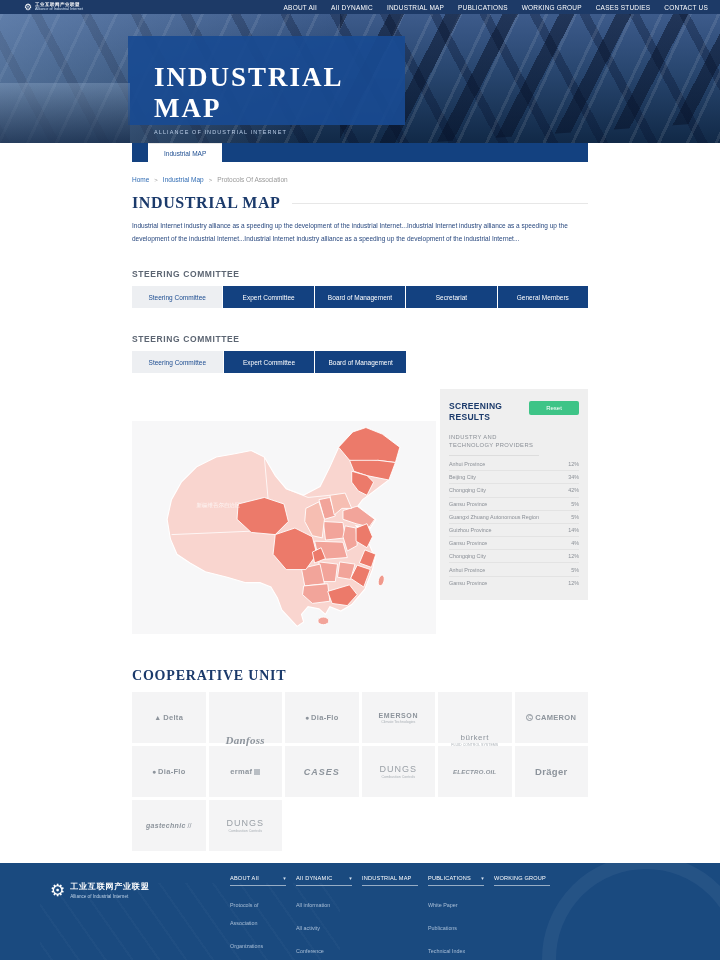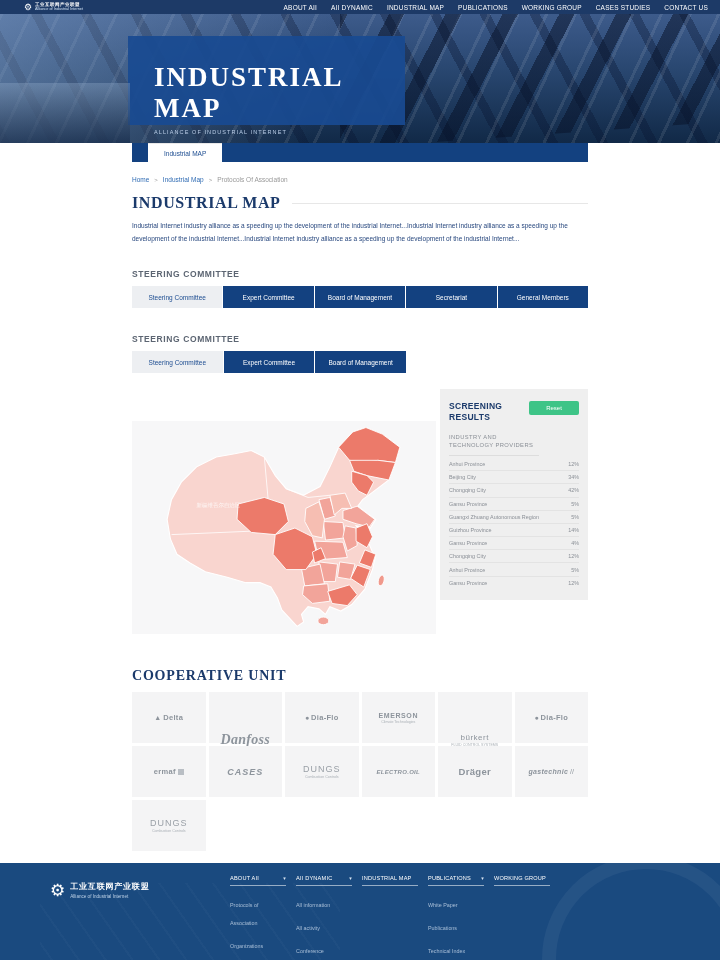--- a/index.html
+++ b/index.html
@@ -75,21 +75,21 @@
   .scr-name { font-size:5.4px; color:#8a8f96; }
   .scr-val { font-size:5.4px; color:#8a8f96; }
 
   
   .coop-title { margin-top:34px; color:#1b3a6b; font-family:"Liberation Serif",serif; font-size:14px; font-weight:bold; letter-spacing:.8px; }
   .logo-grid { margin-top:8px; display:grid; grid-template-columns:repeat(6,1fr); gap:3px; }
   .cell { height:51px; background:#f4f4f5; display:flex; align-items:center; justify-content:center; gap:2px; cursor:pointer; }
   .cell .nm { color:#8d949c; font-size:7.5px; font-weight:bold; letter-spacing:.3px; text-align:center; }
   .cell .sb { color:#aab0b6; font-size:3.6px; text-align:center; margin-top:1px; }
   .lg-icon { color:#8d949c; font-size:7px; line-height:1; }
-  .logo-danfoss .nm { font-family:"Liberation Serif",serif; font-style:italic; font-size:14px;margin-top:44px; }
+  .logo-danfoss .nm { font-family:"Liberation Serif",serif; font-style:italic; font-size:11px;margin-top:44px; }
   .logo-emerson .nm { font-size:7px; letter-spacing:.6px; }
   .logo-burkert .nm { font-weight:normal; font-size:8px; letter-spacing:.5px;margin-top:44px; }
   .logo-fema .nm { font-style:italic; font-size:9px; letter-spacing:1px; }
   .logo-dungs .nm { font-weight:normal; font-size:9px; letter-spacing:1px; color:#9aa0a7; }
   .logo-electrooil .nm { font-style:italic; font-size:6px; }
   .logo-draeger .nm { font-size:9.5px; }
   .logo-gastechnic .nm { font-style:italic; font-size:7px; }
   .c-mark { width:7px; height:7px; border:1px solid #8d949c; border-radius:50%; display:inline-flex; align-items:center; justify-content:center; font-size:4.5px; color:#8d949c; }
   .sq-mark { width:6px; height:6px; background:#b9bec4; display:inline-block; }
 
@@ -298,20 +298,24 @@
           <div class="nm">EMERSON</div>
           <div class="sb">Climate Technologies</div>
         </div>
       </div>
     <div class="cell logo-burkert">
         <div>
           <div class="nm">bürkert</div>
           <div class="sb">FLUID CONTROL SYSTEMS</div>
         </div>
       </div>
+    <div class="cell logo-cameron">
+        <span class="c-mark">C</span>
+        <span class="nm">CAMERON</span>
+      </div>
     <div class="cell logo-diaflo">
         <span class="lg-icon">●</span>
         <span class="nm">Dia-Flo</span>
       </div>
     <div class="cell logo-ermaf">
         <span class="nm">ermaf</span>
         <span class="sq-mark"></span>
       </div>
     <div class="cell logo-fema">
         <span class="nm">CASES</span>

